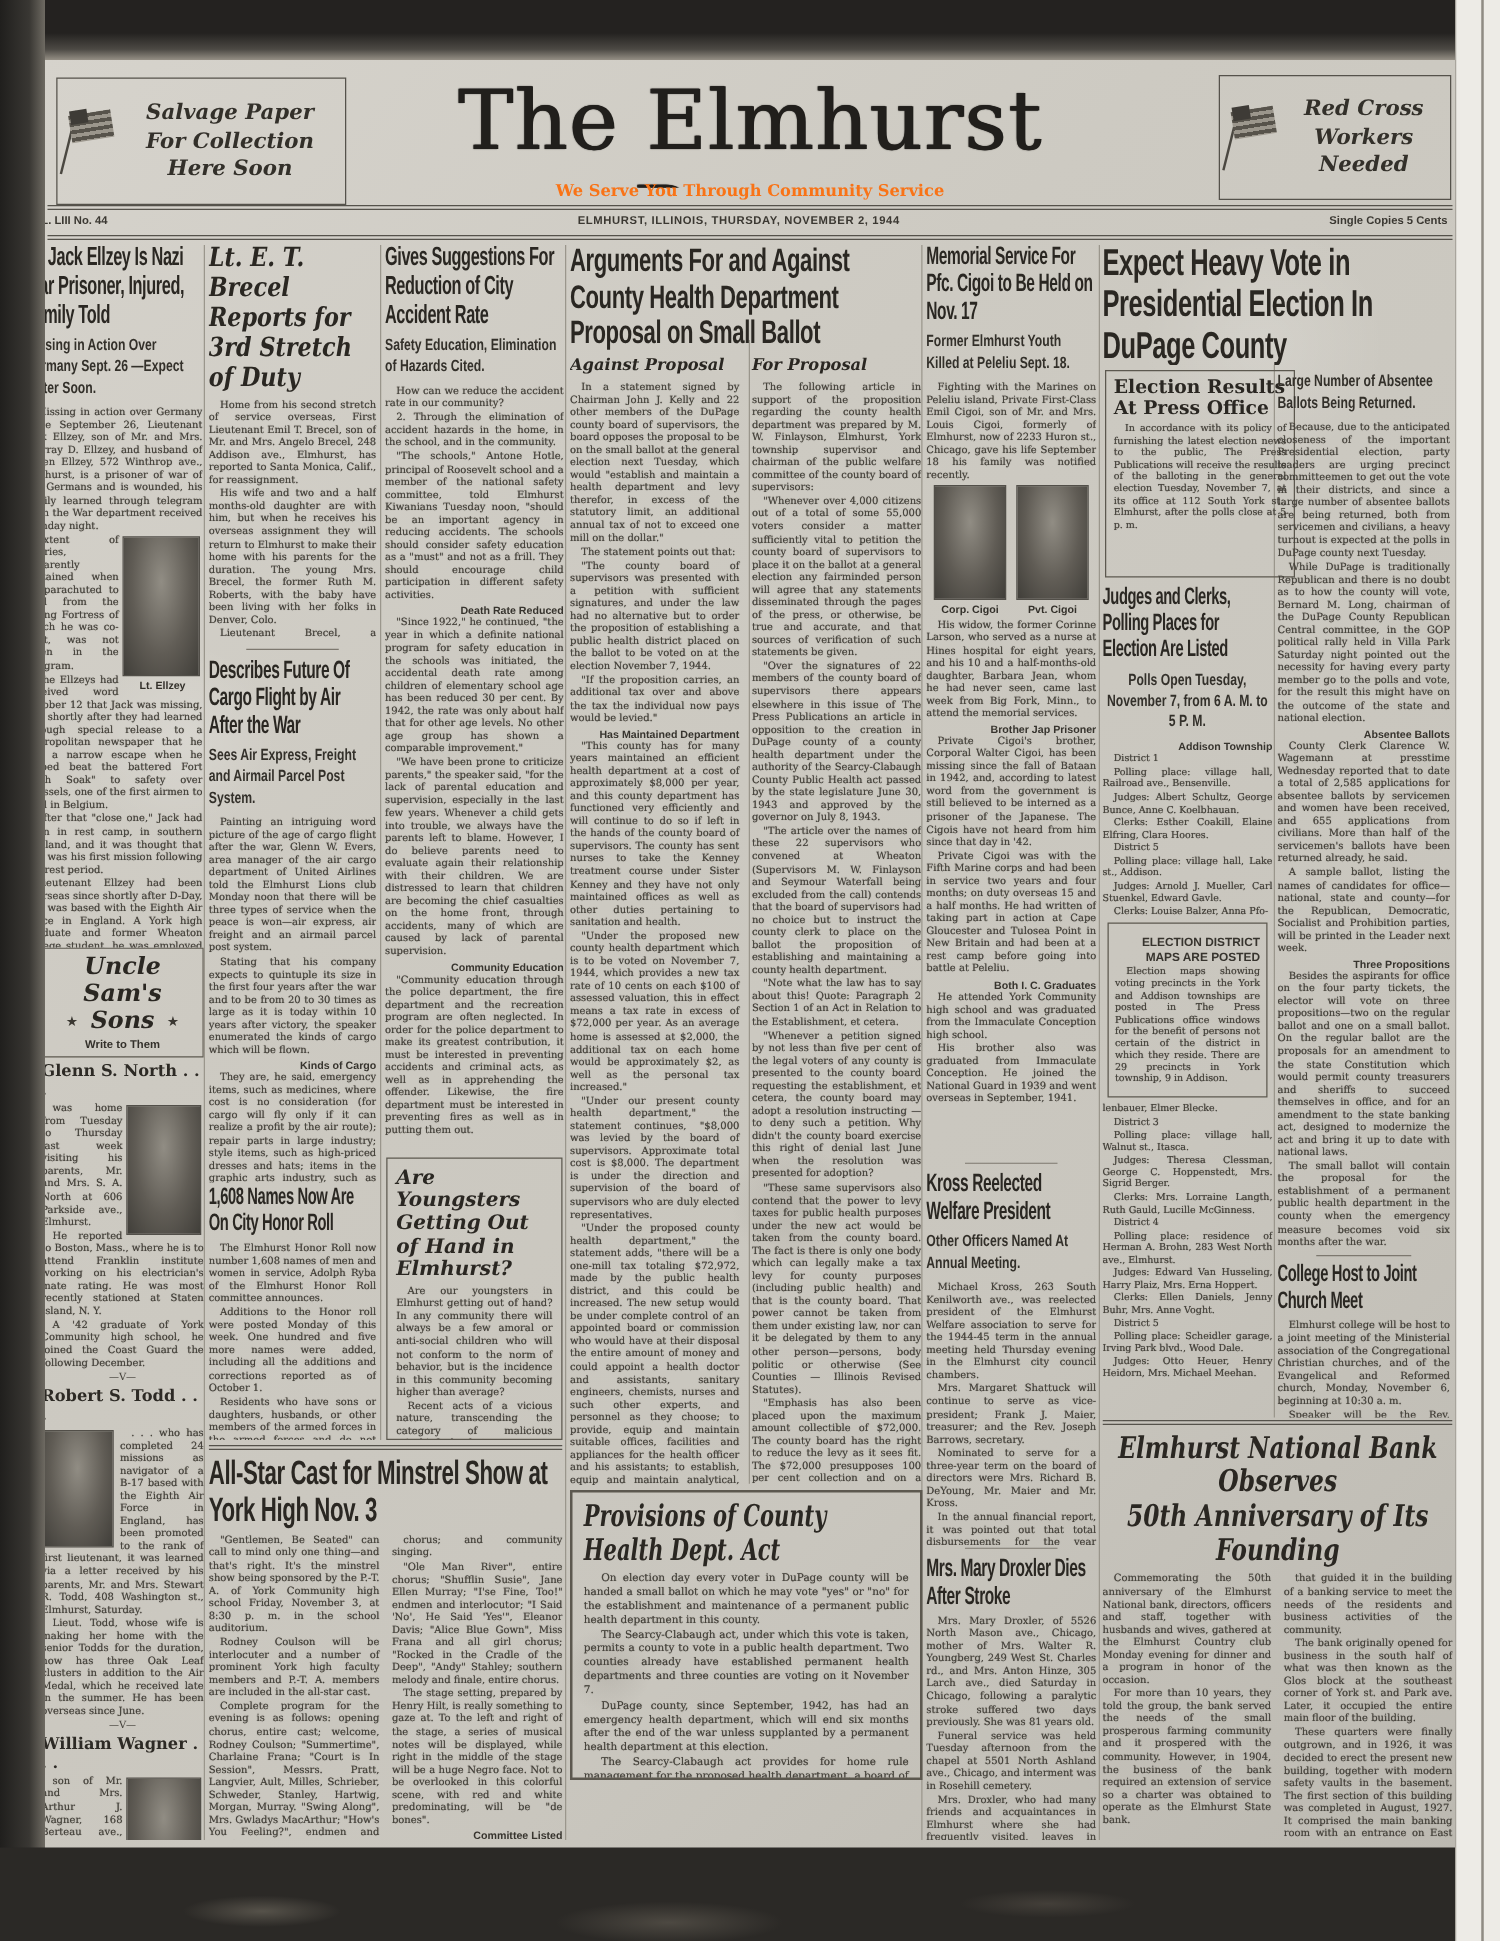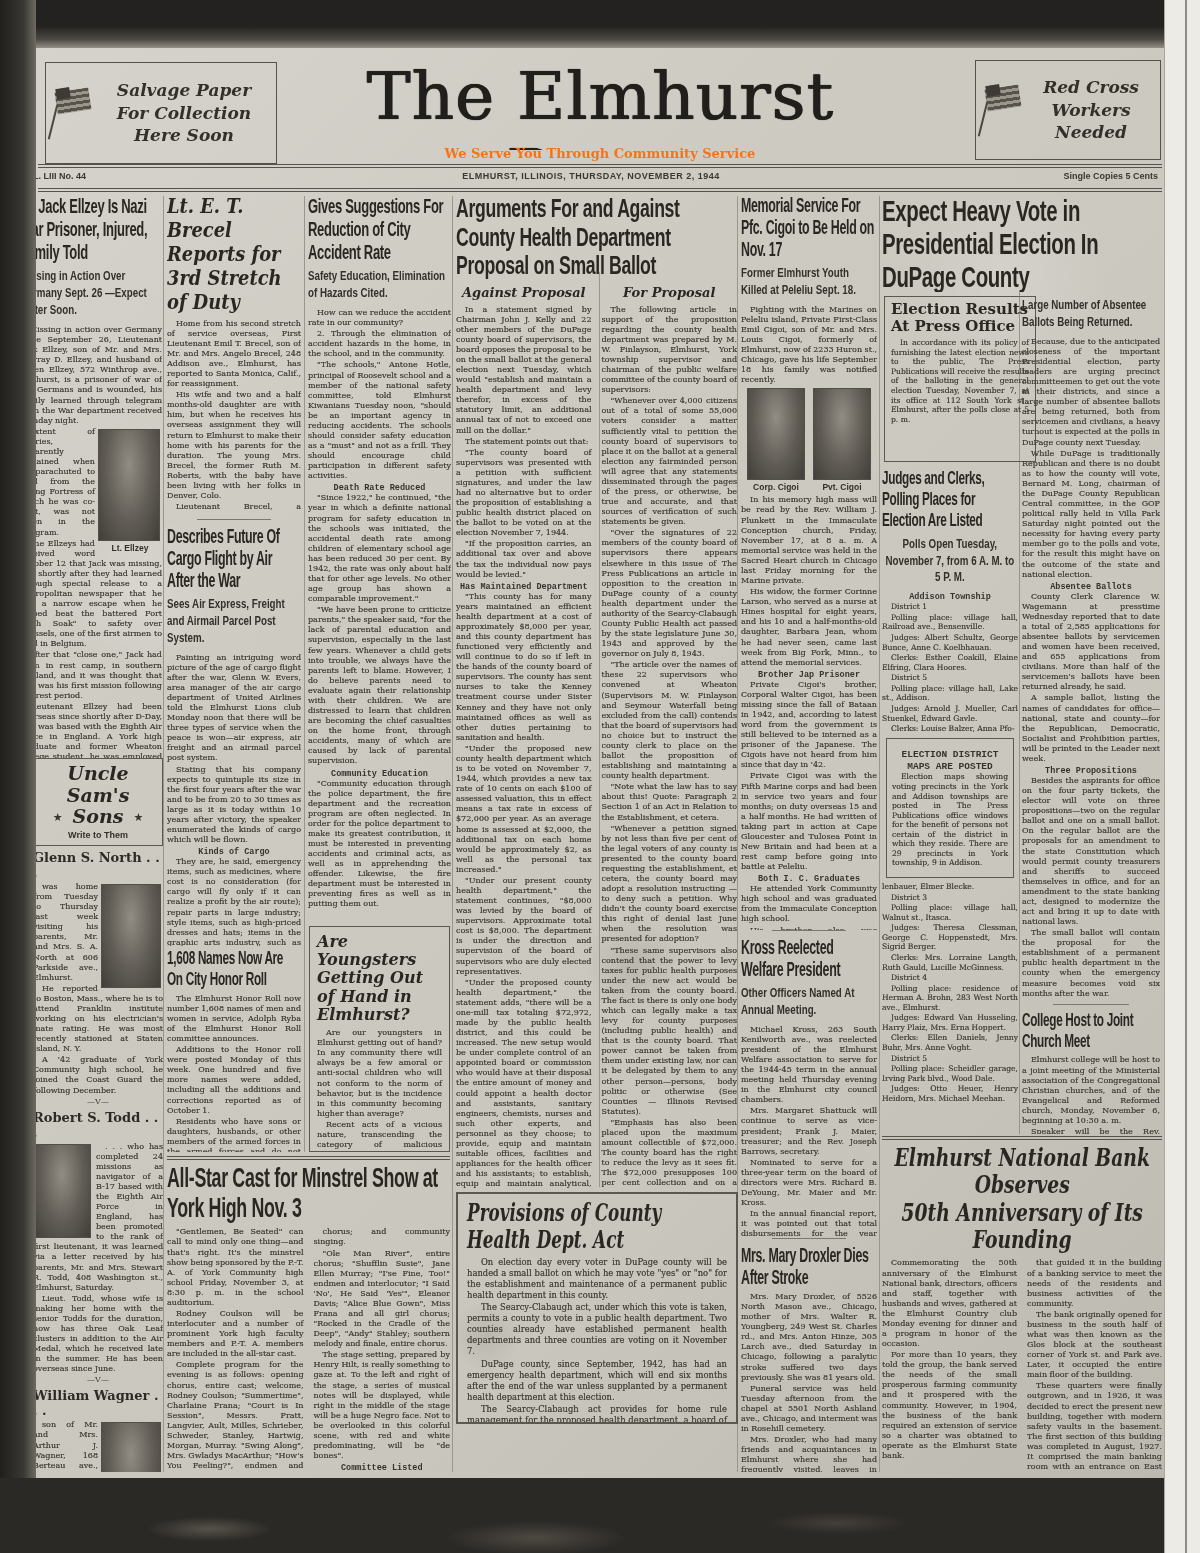--- a/index.html
+++ b/index.html
@@ -23,22 +23,22 @@
 #strip-right i{position:absolute;left:20px;top:0;width:2px;height:100%;background:#8f8b83;display:block}
 .vline{position:absolute;width:1px;background:#9a968c;z-index:2}
 .blk{position:absolute;overflow:hidden;z-index:3}
 .hl{font-family:"Liberation Sans",sans-serif;font-weight:bold;line-height:1.1;color:#2a2722;letter-spacing:-.5px;margin-bottom:4px}
 .hli{font-family:"DejaVu Serif",serif;font-style:italic;font-weight:bold;line-height:1.14;color:#2a2722}
 .cond{transform:scaleX(.62);transform-origin:0 0;width:161%}
 .cond75{transform:scaleX(.75);transform-origin:0 0;width:133%}
 .condc{transform:scaleX(.78);transform-origin:50% 0;width:128%;margin-left:-14%;text-align:center}
 .sub{font-family:"Liberation Sans",sans-serif;font-weight:bold;font-size:13px;line-height:1.3;color:#33302a;margin:5px 0 6px}
 .bd p{font-size:8px;line-height:1.26;text-align:justify;text-indent:9px;color:#46433c;margin-bottom:1px;text-shadow:0 0 .6px rgba(64,60,53,.75)}
-.bd .ld{font-family:Liberation Mono, monospace;font-weight:bold;font-size:8.5px;color:#37342e;text-indent:0;text-align:center;margin-top:2px}
-.ctr{text-align:center;text-indent:0}
+.bd .ld{font-family:Liberation Sans, sans-serif;font-weight:bold;font-size:8.5px;color:#37342e;text-indent:0;text-align:right;margin-top:2px}
+.ctr{text-indent:0}
 .photobox{margin:2px}
 .photo{background:radial-gradient(ellipse at 50% 32%, #918d84 0%, #605c55 55%, #403e39 100%);border:1px solid #524f49}
 .cap{font-family:"Liberation Sans",sans-serif;font-weight:bold;font-size:8.5px;text-align:center;color:#33302a;margin-top:2px}
 .divider{width:55%;margin:5px auto 5px;border-top:1px solid #7d786f}
 .rule2{border-top:1px solid #55524b;border-bottom:1px solid #55524b;height:4px}
 .box{border:1px solid #5c584f;padding:6px 7px}
 .nm{font-size:13px;font-weight:bold;color:#2d2a25;margin:4px 0 2px}
 .sep{font-size:8px;text-align:center;color:#46433c}
 .mast-box{position:absolute;border:1px solid #55524b;display:flex;align-items:center;z-index:3}
 .mast-box .txt{font-style:italic;font-weight:bold;font-size:17px;line-height:1.35;color:#33302a;text-align:center;flex:1}
@@ -281,21 +281,20 @@
     <div style="display:flex;gap:8px;justify-content:center;margin:3px 0">
       <div class="photobox" style="margin:0">
         <div class="photo" style="width:58px;height:92px"></div>
         <div class="cap">Corp. Cigoi</div>
       </div>
       <div class="photobox" style="margin:0">
         <div class="photo" style="width:58px;height:92px"></div>
         <div class="cap">Pvt. Cigoi</div>
       </div>
     </div>
-    <p>In his memory high mass will be read by the Rev. William J. Plunkett in the Immaculate Conception church, Friday, November 17, at 8 a. m. A memorial service was held in the Sacred Heart church in Chicago last Friday morning for the Marine private.</p>
     <p>His widow, the former Corinne Larson, who served as a nurse at Hines hospital for eight years, and his 10 and a half-months-old daughter, Barbara Jean, whom he had never seen, came last week from Big Fork, Minn., to attend the memorial services.</p>
     <div class="ld">Brother Jap Prisoner</div>
     <p>Private Cigoi's brother, Corporal Walter Cigoi, has been missing since the fall of Bataan in 1942, and, according to latest word from the government is still believed to be interned as a prisoner of the Japanese. The Cigois have not heard from him since that day in '42.</p>
     <p>Private Cigoi was with the Fifth Marine corps and had been in service two years and four months; on duty overseas 15 and a half months. He had written of taking part in action at Cape Gloucester and Tulosea Point in New Britain and had been at a rest camp before going into battle at Peleliu.</p>
     <div class="ld">Both I. C. Graduates</div>
     <p>He attended York Community high school and was graduated from the Immaculate Conception high school.</p>
     <p>His brother also was graduated from Immaculate Conception. He joined the National Guard in 1939 and went overseas in September, 1941.</p>
   </div>
 </div>
 

